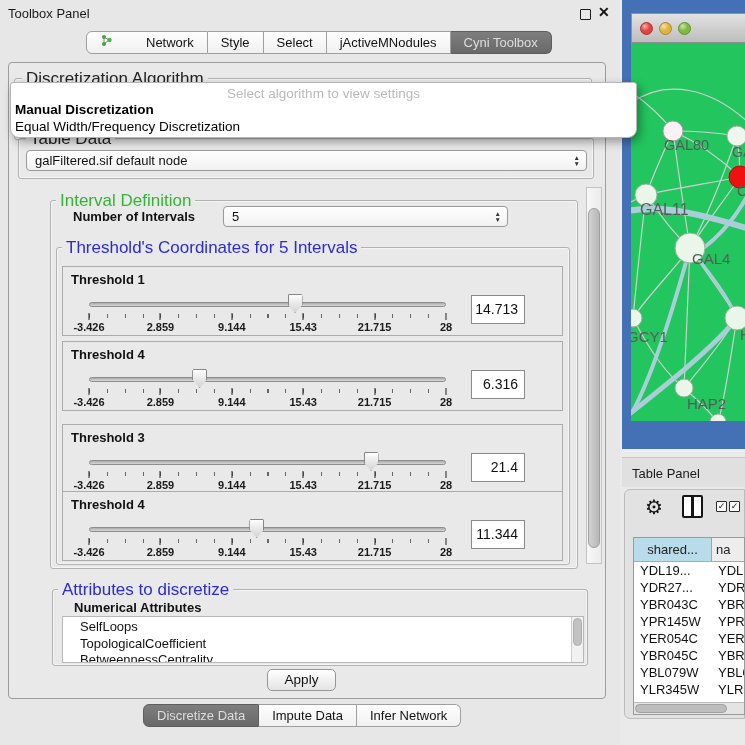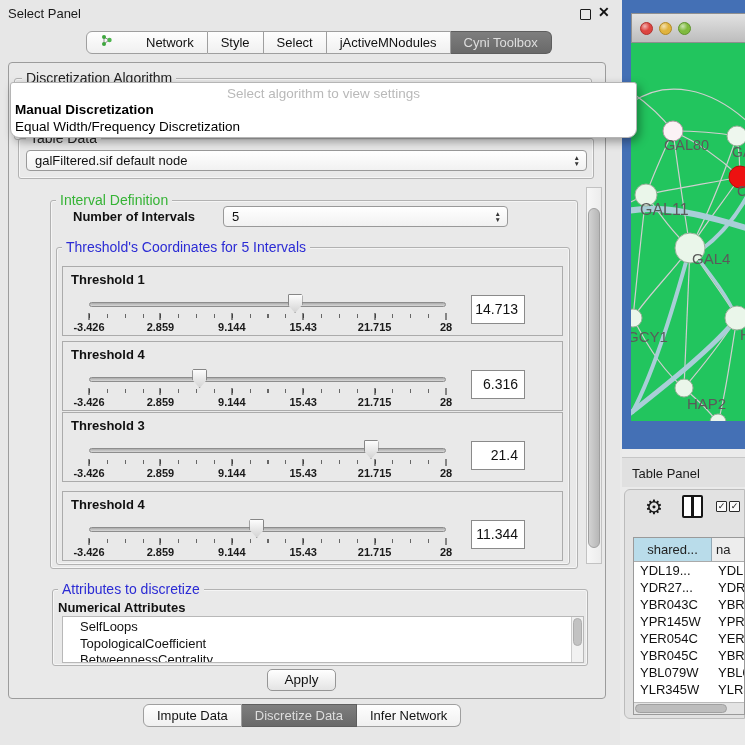--- a/index.html
+++ b/index.html
@@ -17,21 +17,21 @@
   .seg { border:1px solid #9f9f9f; border-left:none; background:linear-gradient(#fefefe,#f0f0f0); padding:0 13px; height:23px; line-height:21px; font-size:13px; color:#111; display:flex; align-items:center; gap:5px; white-space:nowrap; }
   .seg:first-child { border-left:1px solid #9f9f9f; border-radius:6px 0 0 6px;gap:33px; }
   .seg:last-child { border-radius:0 6px 6px 0; }
   .seg.active { background:linear-gradient(#7e7e7e,#696969); color:#dedede; border-color:#5e5e5e; }
   #top-tabs { left:86px; top:31px; }
   #bottom-tabs { left:143px; top:704px; }
 
   #main-panel { position:absolute; left:8px; top:62px; width:598px; height:637px; border:1px solid #9c9c9c; border-radius:4px; background:#e9e9e9; }
 
   .groupbox { position:absolute; border:1px solid #b2b2b2; border-radius:3px; box-shadow:inset 0 0 0 1px rgba(255,255,255,.55); }
-  .grp-label { position:absolute; background:#e9e9e9; padding:0 4px; font-size:14px; line-height:15px; white-space:nowrap; }
+  .grp-label { position:absolute; background:#e9e9e9; padding:0 4px; font-size:17px; line-height:15px; white-space:nowrap; }
   .grp-green { color:#35b335; }
   .grp-blue  { color:#2b2bd4; }
   .grp-dark  { color:#222; }
 
   
   #disc-group { left:14px; top:78px; width:578px; height:62px; }
   #disc-label { left:22px; top:71px; }
   #focus-combo { position:absolute; left:20px; top:96px; width:567px; height:27px; background:#fff; border:2px solid #74a8e0; border-radius:5px; box-shadow:0 0 6px 2px rgba(86,148,226,.85); z-index:5; }
   #algo-popup { position:absolute; left:10px; top:82px; width:627px; height:56px; background:#fff; border:1px solid #b5b5b5; border-radius:3px 3px 9px 9px; box-shadow:3px 4px 10px rgba(0,0,0,.35); z-index:20; overflow:hidden; }
   .popup-header { text-align:center; color:#b9b9b9; font-size:13.5px; margin-top:3px; }
@@ -65,21 +65,21 @@
   .tick-lab { position:absolute; left:0; top:8px; transform:translateX(-50%); font-size:11px; font-weight:bold; color:#1a1a1a; white-space:nowrap; }
   .th-value { position:absolute; left:408px; top:28px; width:54px; height:29px; background:#fff; border:1px solid #8a8a8a; font-size:14px; color:#111; text-align:right; padding-right:6px; line-height:27px; }
 
   
   #v-scroll { position:absolute; left:586px; top:187px; width:16px; height:377px; background:linear-gradient(90deg,#f7f7f7,#ececec); border:1px solid #c2c2c2; }
   #v-thumb { position:absolute; left:1px; top:20px; width:12px; height:340px; border:1px solid #9f9f9f; border-radius:6px; background:linear-gradient(90deg,#d2d2d2,#b7b7b7); }
 
   
   #attr-group { left:52px; top:589px; width:536px; height:77px; }
   #attr-label { left:58px; top:582px; }
-  #num-label { position:absolute; left:58px; top:600px; font-size:13px; font-weight:bold; color:#111; }
+  #num-label { position:absolute; left:74px; top:600px; font-size:13px; font-weight:bold; color:#111; }
   #attr-list { position:absolute; left:62px; top:616px; width:522px; height:47px; background:#fff; border:1px solid #b8b8b8; overflow:hidden; padding:2px 0 0 17px; }
   .attr-item { font-size:13px; line-height:16.5px; color:#111; }
   #attr-vscroll { position:absolute; left:571px; top:617px; width:12px; height:45px; background:#f1f1f1; border-left:1px solid #ccc; }
   #attr-vthumb { position:absolute; left:1px; top:1px; width:9px; height:28px; border-radius:5px; background:#c2c2c2; border:1px solid #adadad; }
 
   #apply-btn { position:absolute; left:267px; top:669px; width:69px; height:22px; border:1px solid #969696; border-radius:5px; background:linear-gradient(#ffffff,#e4e4e4); font-size:13.5px; color:#111; text-align:center; line-height:20px; }
 
   
   #net-window { position:absolute; left:622px; top:0; width:123px; height:449px; background:#4470b5; }
   #mac-titlebar { position:absolute; left:9px; top:13px; right:0; height:30px; background:linear-gradient(#e2e2e2,#bdbdbd); border:1px solid #8f8f8f; border-right:none; }
@@ -108,21 +108,21 @@
   #h-scroll { position:absolute; left:634px; top:702px; width:110px; height:12px; background:#e4e4e4; border-top:1px solid #bbb; }
   #h-thumb { position:absolute; left:1px; top:1px; width:92px; height:9px; border-radius:5px; background:#bdbdbd; border:1px solid #a0a0a0; }
 </style>
 </head>
 <body>
 
 <div id="app">
 
   <div id="left-panel">
     <div class="titlebar">
-      <span class="tb-title">Select Panel</span>
+      <span class="tb-title">Toolbox Panel</span>
       <span class="float-icon"></span>
       <span class="close-icon">✕</span>
     </div>
 
     <div id="top-tabs" class="segbar">
         <div class="seg">
           <span><svg width="13" height="13" viewBox="0 0 13 13">
               <path d="M4,3 L9,6 M4,10 L9,6 M4,3 L4,10" stroke="#8a8a8a" stroke-width="1" fill="none"></path>
               <circle cx="4" cy="3" r="2" fill="#3da63d"></circle>
               <circle cx="4" cy="10" r="2" fill="#3da63d"></circle>
@@ -237,21 +237,21 @@
               <span class="tick-line"></span>
               <span class="tick-lab">21.715</span>
             </div>
             <div class="maj" style="left: 100%;">
               <span class="tick-line"></span>
               <span class="tick-lab">28</span>
             </div>
           </div>
     <div class="th-value">6.316</div>
   </div>
-        <div class="th-panel" style="top: 412px;">
+        <div class="th-panel" style="top: 424px;">
     <div class="th-label">Threshold 3</div>
     <div class="th-slider">
       <div class="track"></div>
       <div class="minor-ticks"></div>
       <div class="thumb" style="left: calc(79% - 7.5px);"></div>
     <div class="maj" style="left: 0%;">
               <span class="tick-line"></span>
               <span class="tick-lab">-3.426</span>
             </div>
             <div class="maj" style="left: 20%;">
@@ -324,25 +324,25 @@
         <div class="attr-item">TopologicalCoefficient</div>
         <div class="attr-item">BetweennessCentrality</div>
       </div>
     <div id="attr-vscroll">
         <div id="attr-vthumb"></div>
       </div>
 
     <div id="apply-btn">Apply</div>
 
     <div id="bottom-tabs" class="segbar">
-        <div class="seg">
-          <span>Impute Data</span>
-        </div>
         <div class="seg active">
           <span>Discretize Data</span>
+        </div>
+        <div class="seg">
+          <span>Impute Data</span>
         </div>
         <div class="seg">
           <span>Infer Network</span>
         </div>
       </div>
   </div>
 
   <div id="net-window">
     <div id="mac-titlebar">
         <span class="light" style="left: 8px; background: radial-gradient(circle at 35% 30%, rgba(255, 255, 255, 0.6), transparent 45%), rgb(221, 69, 64); border: 1px solid rgb(176, 51, 48);"></span>

